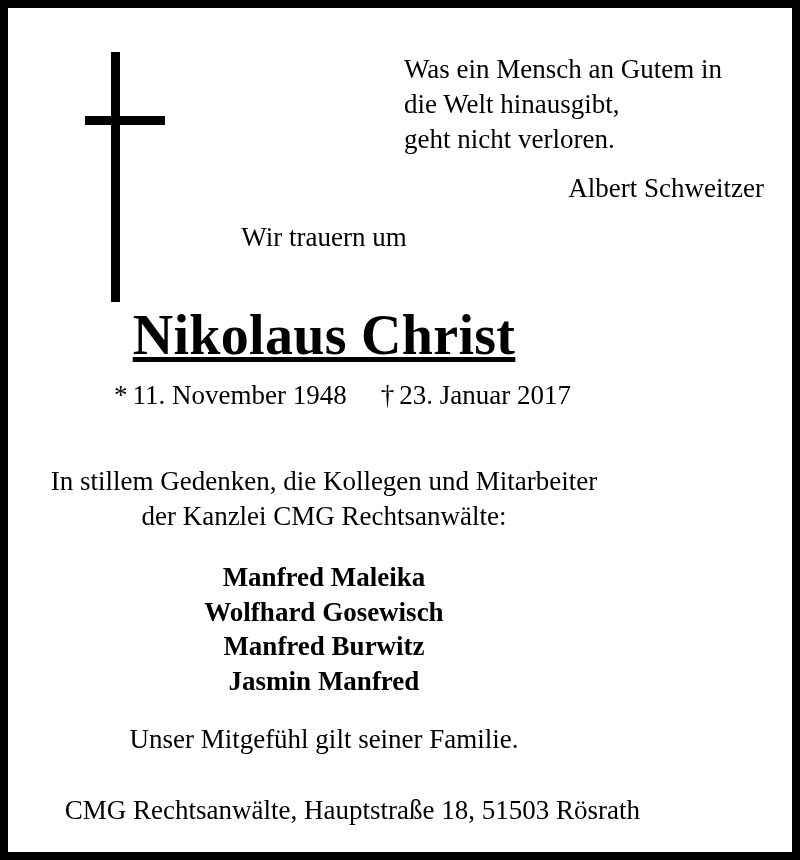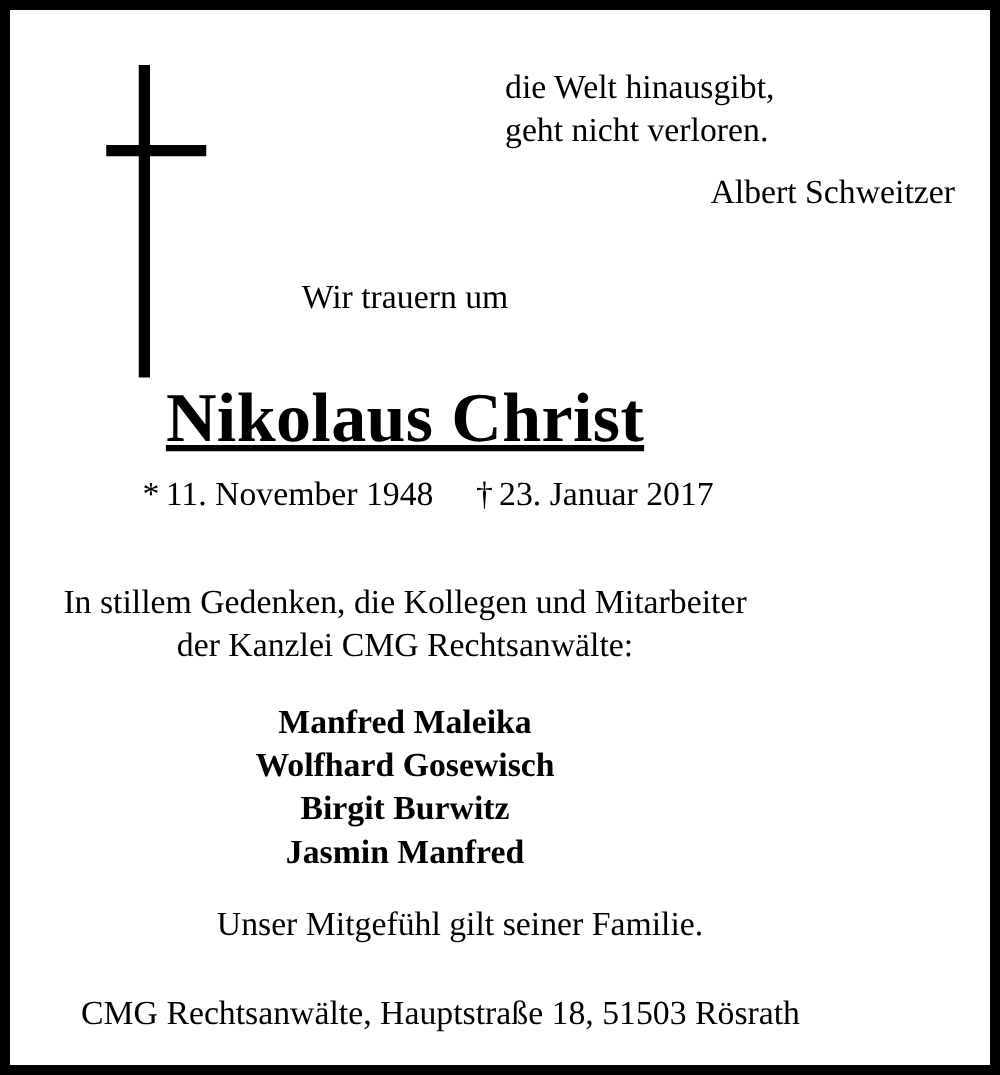--- a/index.html
+++ b/index.html
@@ -112,41 +112,41 @@
   .names {
     top: 552px;
     font-size: 27px;
     line-height: 34.5px;
     font-weight: bold;
   }
   .sympathy {
     top: 714px;
     font-size: 27px;
     line-height: 34px;
-    padding-left: 44px;
   }
   .address {
     top: 785px;
     font-size: 27px;
     line-height: 34px;
     text-align: right;
   }
 </style>
 </head>
 <body>
 
 <div class="notice">
   <div class="inner">
 
     <div class="cross">
       <div class="bar-v"></div>
       <div class="bar-h"></div>
     </div>
 
     <div class="quote-block">
+      <div class="quote-line">Was ein Mensch an Gutem in</div>
       <div class="quote-line">die Welt hinausgibt,</div>
       <div class="quote-line">geht nicht verloren.</div>
       <div class="quote-attrib">Albert Schweitzer</div>
     </div>
 
     <div class="col mourn-line">Wir trauern um</div>
 
     <div class="col deceased-name">Nikolaus Christ</div>
 
     <div class="col dates">
@@ -154,21 +154,21 @@
     </div>
 
     <div class="col memorial">
       <div>In stillem Gedenken, die Kollegen und Mitarbeiter</div>
       <div>der Kanzlei CMG Rechtsanwälte:</div>
     </div>
 
     <div class="col names">
       <div>Manfred Maleika</div>
       <div>Wolfhard Gosewisch</div>
-      <div>Birgit Burwitz</div>
+      <div>Manfred Burwitz</div>
       <div>Jasmin Manfred</div>
     </div>
 
     <div class="col sympathy">Unser Mitgefühl gilt seiner Familie.</div>
 
     <div class="col address">CMG Rechtsanwälte, Hauptstraße 18, 51503 Rösrath</div>
 
   </div>
 </div>
 

